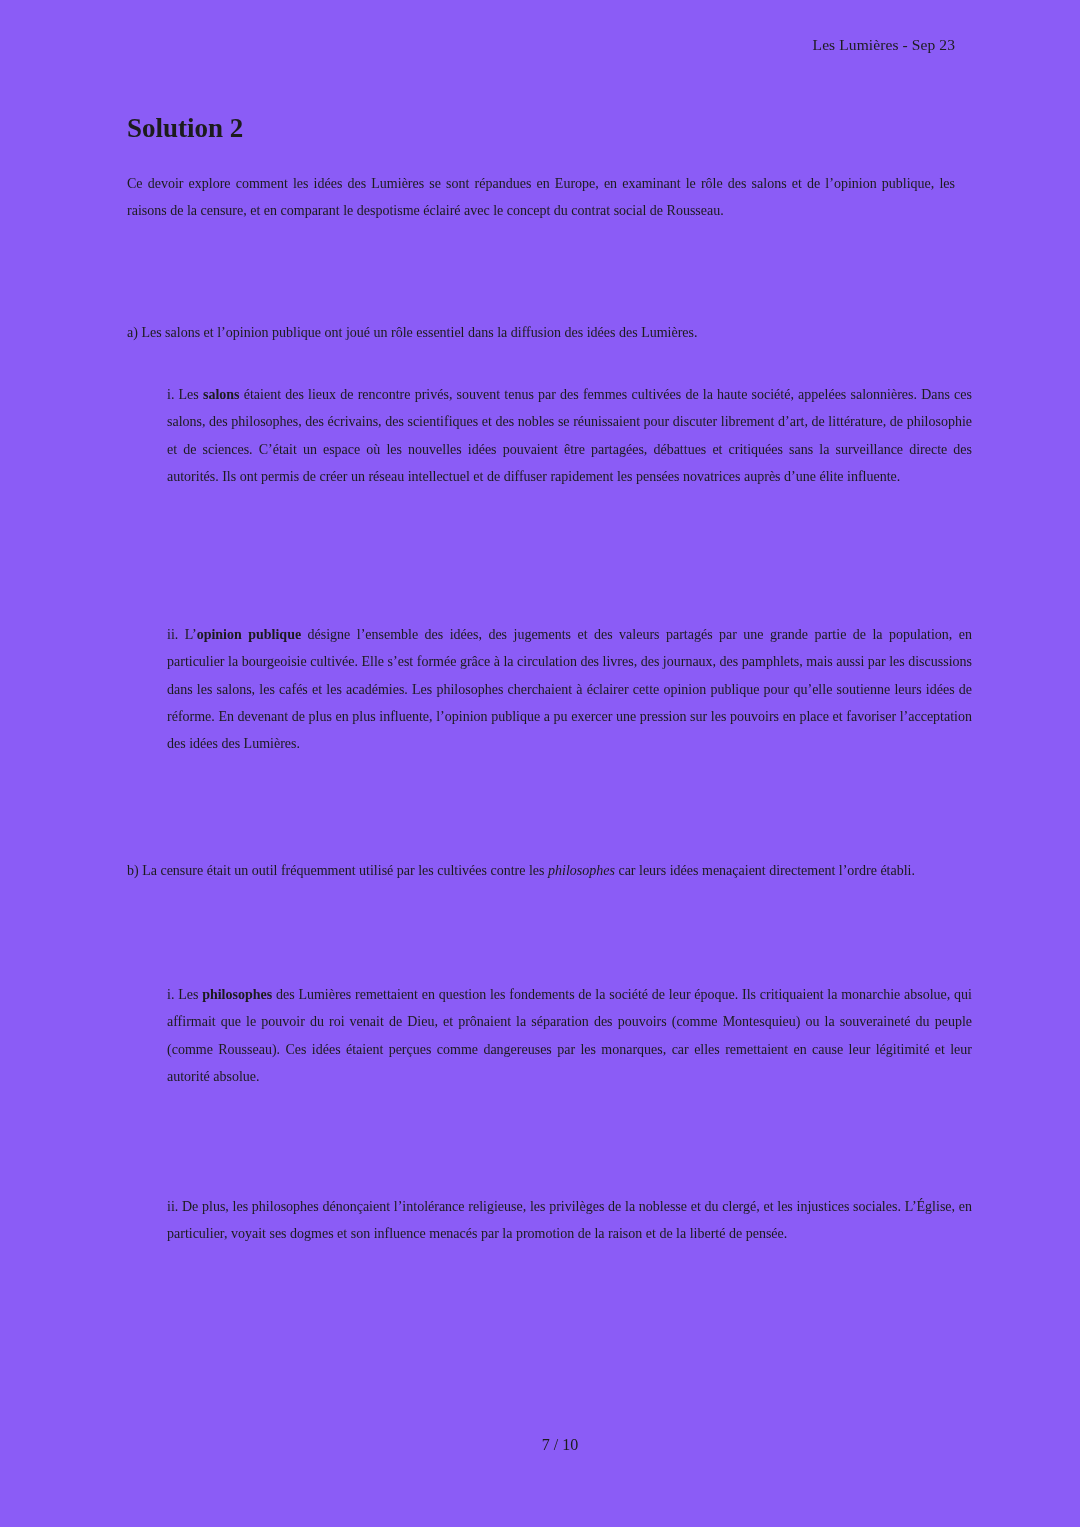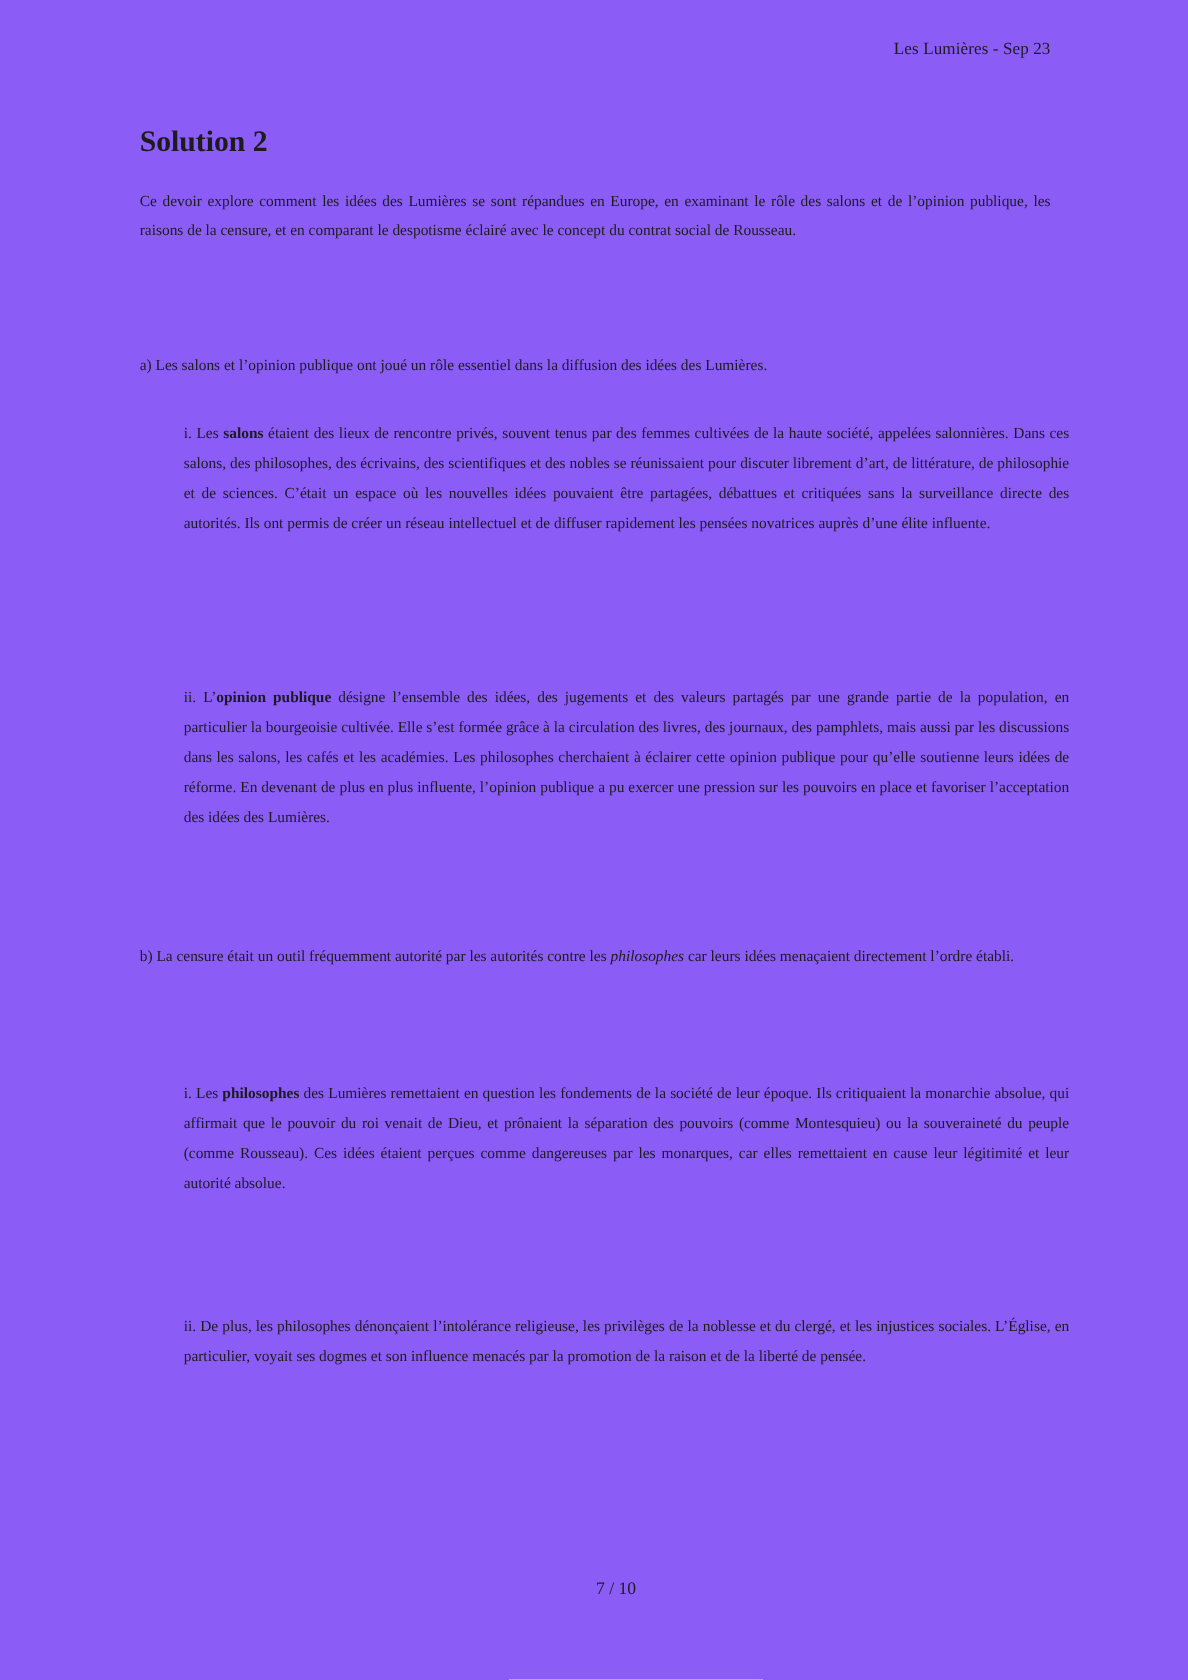--- a/index.html
+++ b/index.html
@@ -70,21 +70,21 @@
   <h1 class="doc-title">Solution 2</h1>
 
   <p class="para m p-intro"><span>Ce devoir explore comment les idées des Lumières se sont répandues en Europe, en examinant le rôle des salons et de l’opinion publique, les raisons de la censure, et en comparant le despotisme éclairé avec le concept du contrat social de Rousseau.</span></p>
 
   <p class="para m p-a"><span>a) Les salons et l’opinion publique ont joué un rôle essentiel dans la diffusion des idées des Lumières.</span></p>
 
   <p class="para s p-a-i"><span>i. Les </span><span class="seg-b">salons</span><span> étaient des lieux de rencontre privés, souvent tenus par des femmes cultivées de la haute société, appelées salonnières. Dans ces salons, des philosophes, des écrivains, des scientifiques et des nobles se réunissaient pour discuter librement d’art, de littérature, de philosophie et de sciences. C’était un espace où les nouvelles idées pouvaient être partagées, débattues et critiquées sans la surveillance directe des autorités. Ils ont permis de créer un réseau intellectuel et de diffuser rapidement les pensées novatrices auprès d’une élite influente.</span></p>
 
   <p class="para s p-a-ii"><span>ii. L’</span><span class="seg-b">opinion publique</span><span> désigne l’ensemble des idées, des jugements et des valeurs partagés par une grande partie de la population, en particulier la bourgeoisie cultivée. Elle s’est formée grâce à la circulation des livres, des journaux, des pamphlets, mais aussi par les discussions dans les salons, les cafés et les académies. Les philosophes cherchaient à éclairer cette opinion publique pour qu’elle soutienne leurs idées de réforme. En devenant de plus en plus influente, l’opinion publique a pu exercer une pression sur les pouvoirs en place et favoriser l’acceptation des idées des Lumières.</span></p>
 
-  <p class="para m p-b"><span>b) La censure était un outil fréquemment autorité par les autorités contre les </span><span class="seg-i">philosophes</span><span> car leurs idées menaçaient directement l’ordre établi.</span></p>
+  <p class="para m p-b"><span>b) La censure était un outil fréquemment utilisé par les cultivées contre les </span><span class="seg-i">philosophes</span><span> car leurs idées menaçaient directement l’ordre établi.</span></p>
 
   <p class="para s p-b-i"><span>i. Les </span><span class="seg-b">philosophes</span><span> des Lumières remettaient en question les fondements de la société de leur époque. Ils critiquaient la monarchie absolue, qui affirmait que le pouvoir du roi venait de Dieu, et prônaient la séparation des pouvoirs (comme Montesquieu) ou la souveraineté du peuple (comme Rousseau). Ces idées étaient perçues comme dangereuses par les monarques, car elles remettaient en cause leur légitimité et leur autorité absolue.</span></p>
 
   <p class="para s p-b-ii"><span>ii. De plus, les philosophes dénonçaient l’intolérance religieuse, les privilèges de la noblesse et du clergé, et les injustices sociales. L’Église, en particulier, voyait ses dogmes et son influence menacés par la promotion de la raison et de la liberté de pensée.</span></p>
 
   <div class="page-footer">7 / 10</div>
 
 </div>
 
 </body></html>

